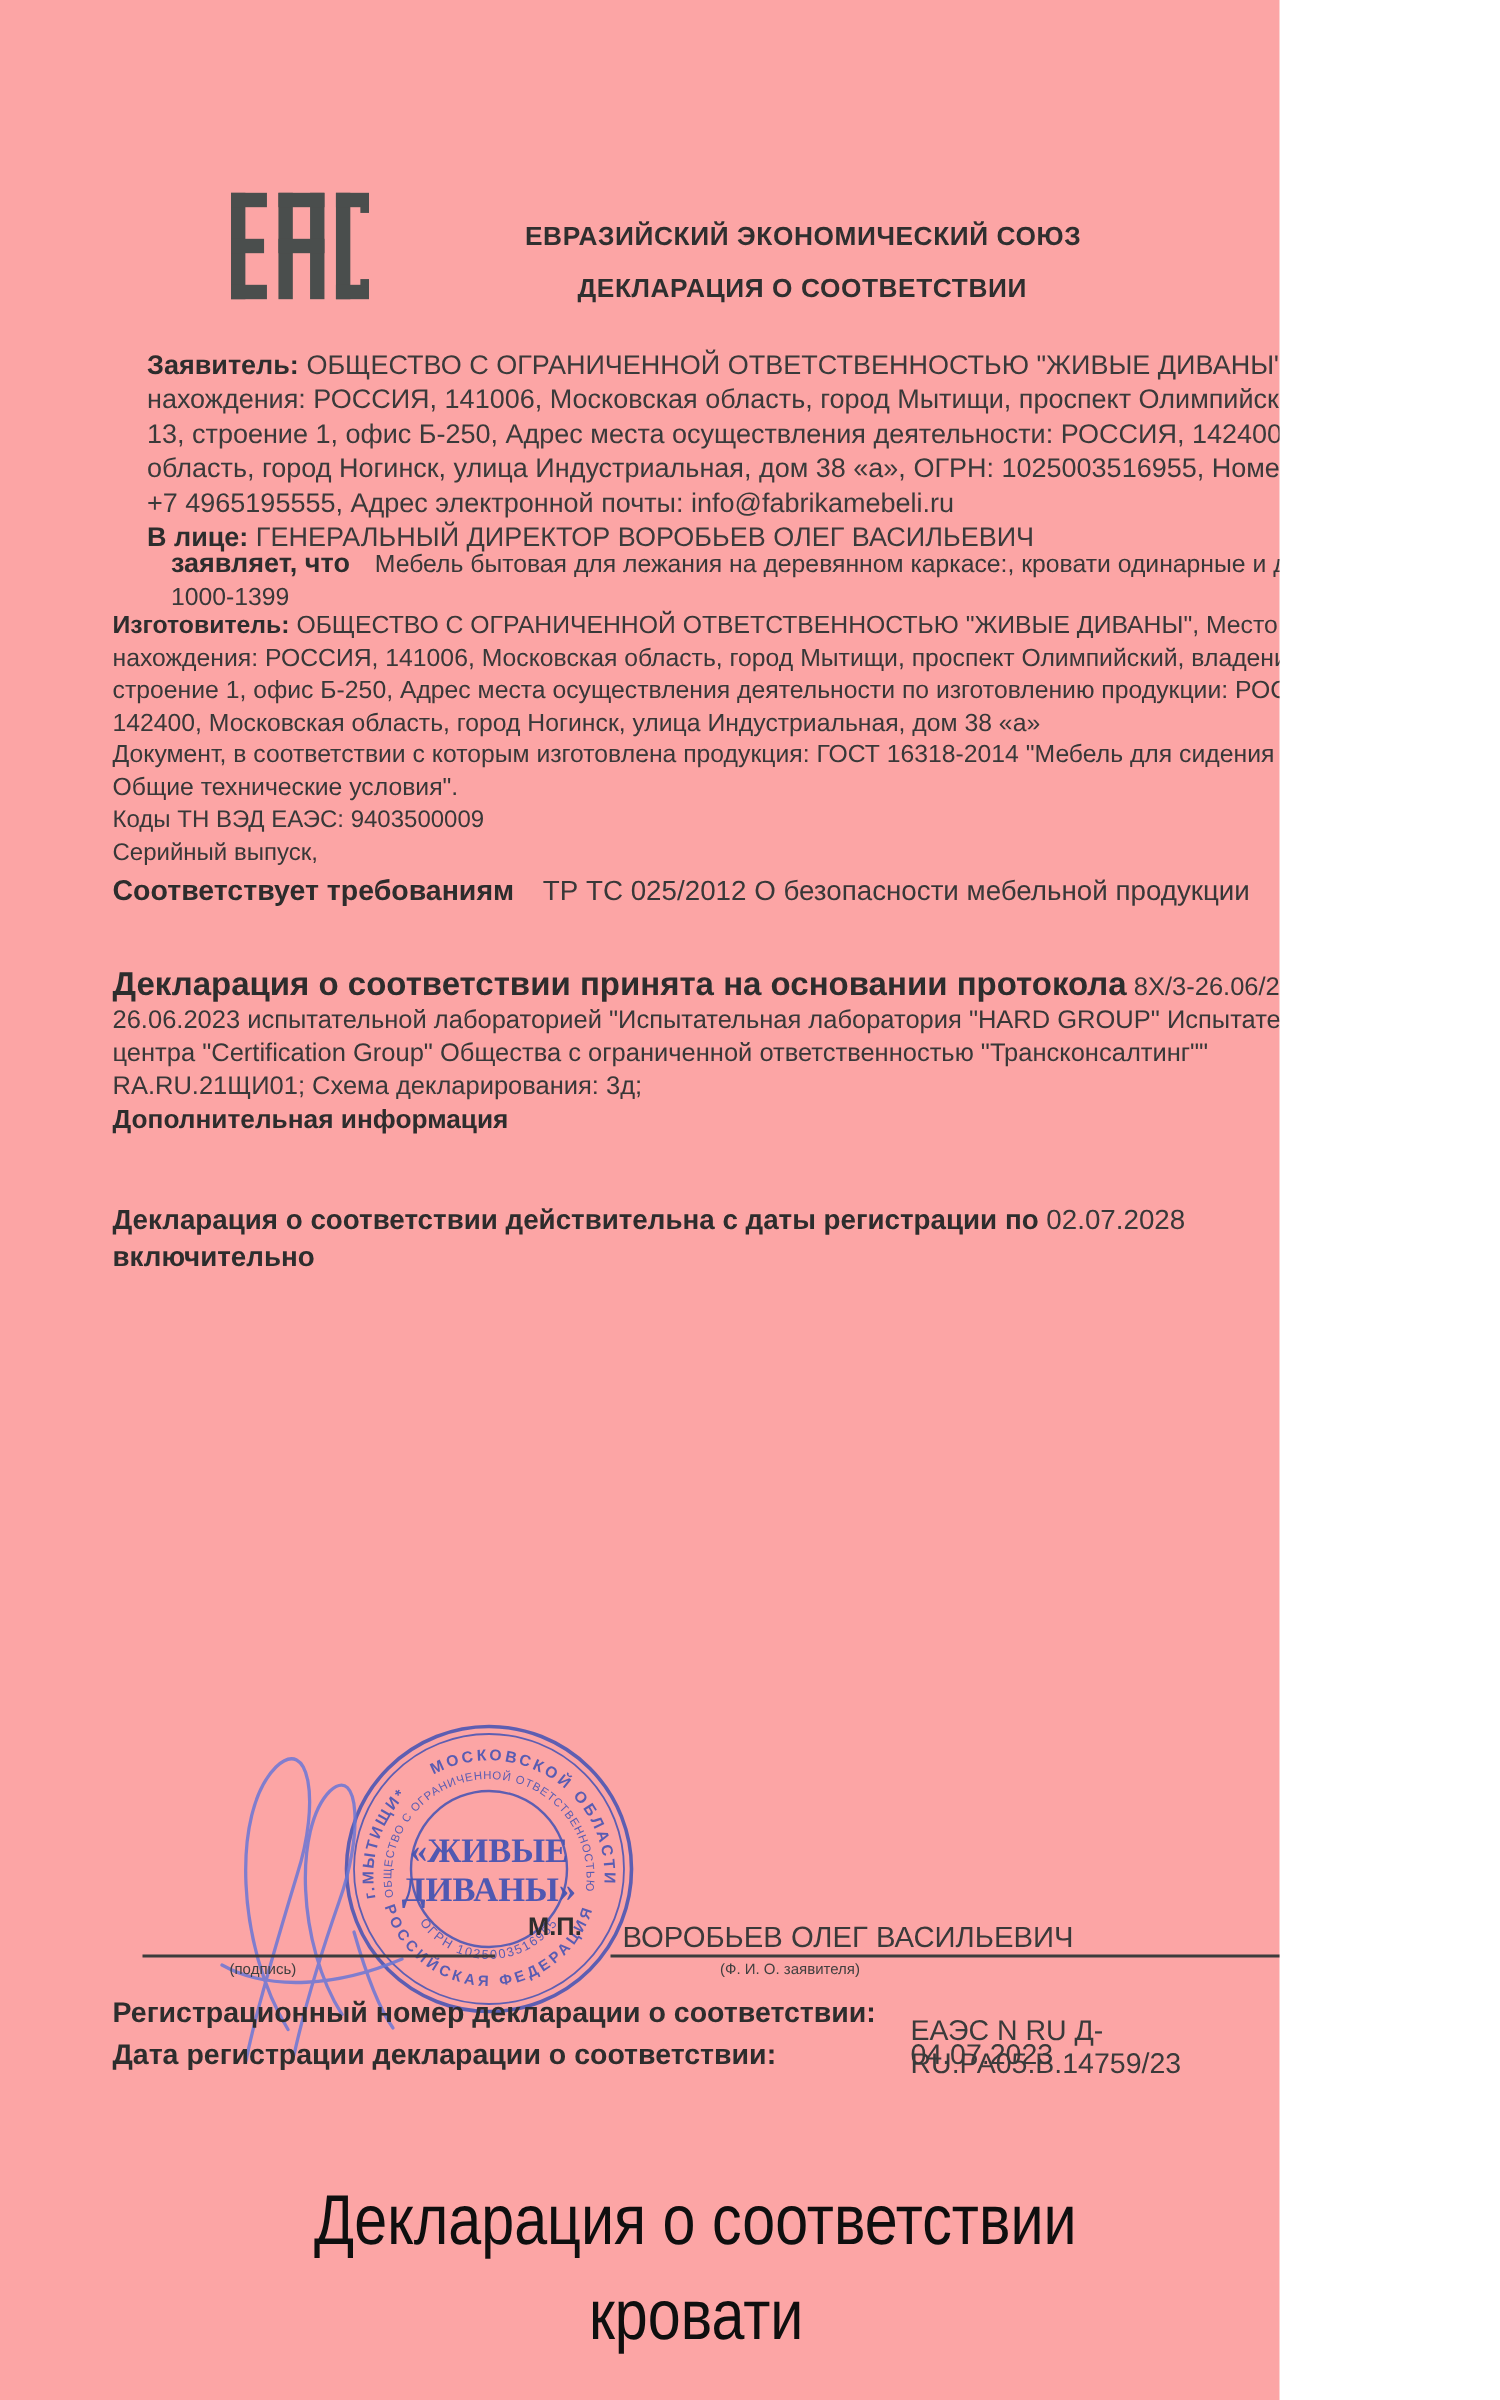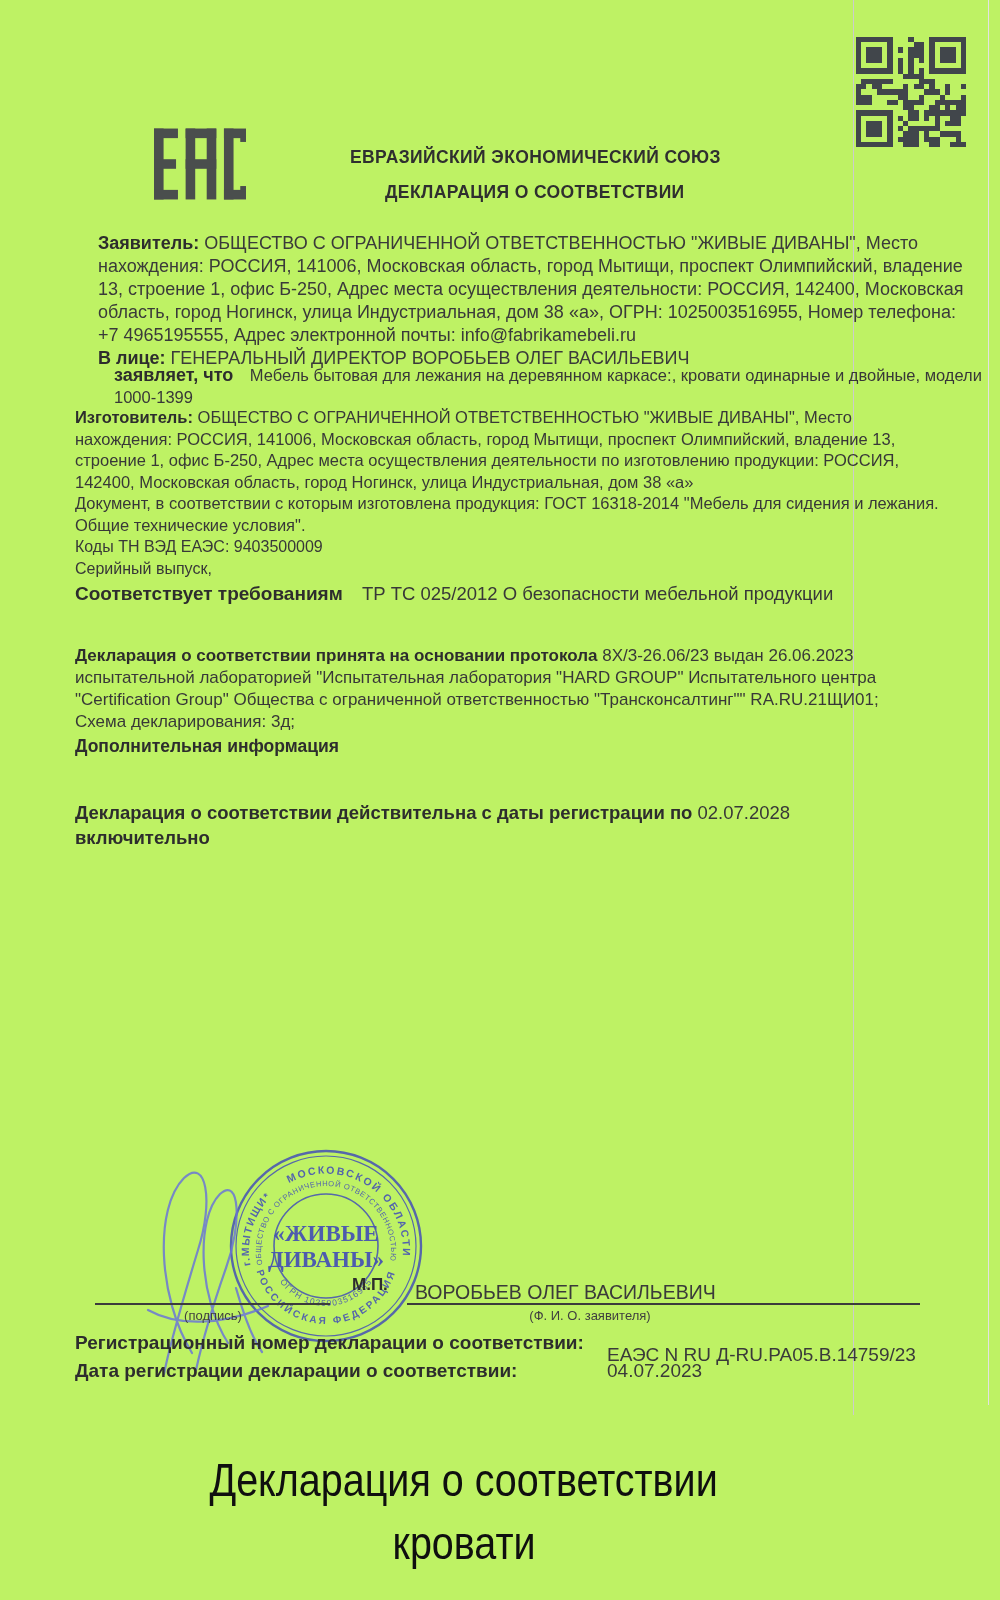--- a/index.html
+++ b/index.html
@@ -1,28 +1,28 @@
 <!DOCTYPE html>
 <html><head>
 <meta charset="utf-8">
 <style>
   html,body{margin:0;padding:0;background:#ffffff;}
   .page{
-    position:relative;width:1000px;height:1600px;background:#bef264;
+    position:relative;width:853px;height:1600px;background:#fca5a5;
     font-family:"Liberation Sans","DejaVu Sans",sans-serif;color:#383838;
     overflow:hidden;
   }
   .abs{position:absolute;}
   .scanline{position:absolute;width:1px;background:#cccccc;}
   .hdr{font-weight:bold;color:#2f2f2f;letter-spacing:.4px;font-size:17.5px;text-align:center;}
   .p{line-height:23px;font-size:18px;color:#3a3a3a;}
   .b{font-weight:bold;color:#2d2d2d;}
   .small{font-size:16.5px;line-height:21.5px;}
   .rule{position:absolute;height:0;border-top:2px solid #3c3c3c;}
-  .cap{font-size:13px;color:#3f3f3f;text-align:center;}
+  .cap{font-size:10px;color:#3f3f3f;}
   .reglabel{font-weight:bold;font-size:19px;color:#2d2d2d;}
   .regvalue{font-size:19px;color:#3a3a3a;}
   .bigcaption{font-size:47px;color:#0f0f0f;text-align:center;white-space:nowrap;}
   .bigcaption .squeeze{display:inline-block;transform:scaleX(.84);transform-origin:50% 50%;}
   .stampwrap{position:absolute;left:226px;top:1146px;width:200px;height:200px;}
   svg text{user-select:none;}
 </style>
 </head>
 <body>
 
@@ -310,21 +310,21 @@
 
   <div class="abs small" style="left:75px;top:536px;width:872px;font-size:16px;">Коды ТН ВЭД ЕАЭС: 9403500009</div>
   <div class="abs small" style="left:75px;top:558px;width:872px;font-size:16px;">Серийный выпуск,</div>
 
   <div class="abs" style="left:75px;top:583px;width:900px;font-size:18.5px;">
     <span class="b" style="font-size:19px;">Соответствует требованиям</span>
     <span style="display:inline-block;width:14px;"></span><span>ТР ТС 025/2012 О безопасности мебельной продукции</span>
   </div>
 
   <div class="abs" style="left:75px;top:645px;width:856px;font-size:17px;line-height:22px;">
-    <span class="b" style="font-size:17px;">Декларация о соответствии принята на основании протокола</span><span> 8Х/3-26.06/23 выдан 26.06.2023 испытательной лабораторией "Испытательная лаборатория "HARD GROUP" Испытательного центра "Certification Group" Общества с ограниченной ответственностью "Трансконсалтинг"" RA.RU.21ЩИ01; Схема декларирования: 3д;</span>
+    <span class="b" style="font-size:22px;">Декларация о соответствии принята на основании протокола</span><span> 8Х/3-26.06/23 выдан 26.06.2023 испытательной лабораторией "Испытательная лаборатория "HARD GROUP" Испытательного центра "Certification Group" Общества с ограниченной ответственностью "Трансконсалтинг"" RA.RU.21ЩИ01; Схема декларирования: 3д;</span>
   </div>
 
   <div class="abs b" style="left:75px;top:736px;font-size:17.5px;">Дополнительная информация</div>
 
   <div class="abs" style="left:75px;top:800px;width:800px;font-size:18.5px;line-height:25px;">
     <span class="b">Декларация о соответствии действительна с даты регистрации по</span><span> 02.07.2028 </span><span class="b">включительно</span>
   </div>
 
   <div class="stampwrap">
     <svg width="200" height="200" viewBox="0 0 200 200">

